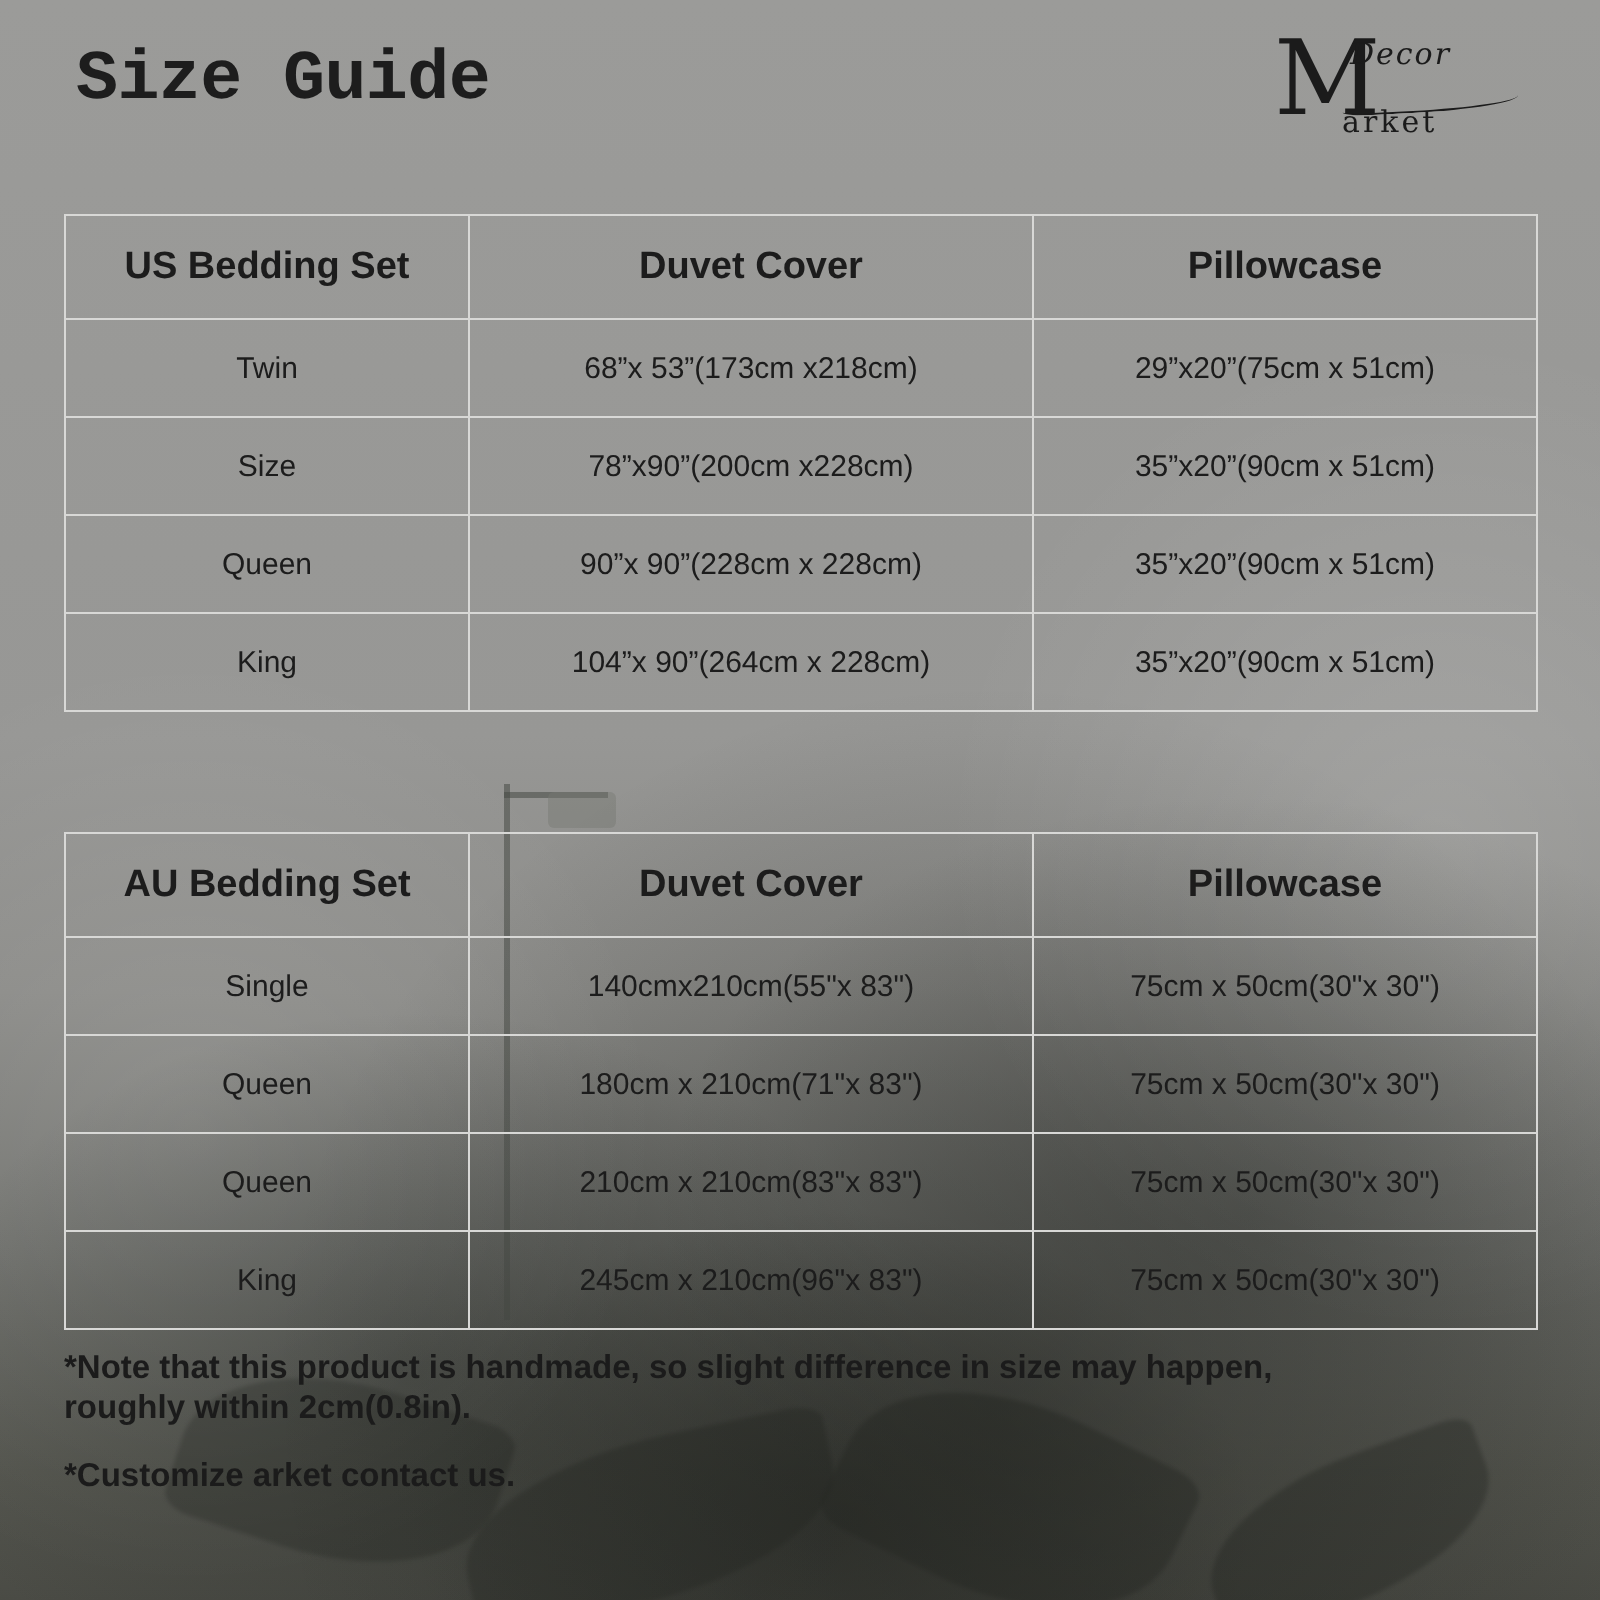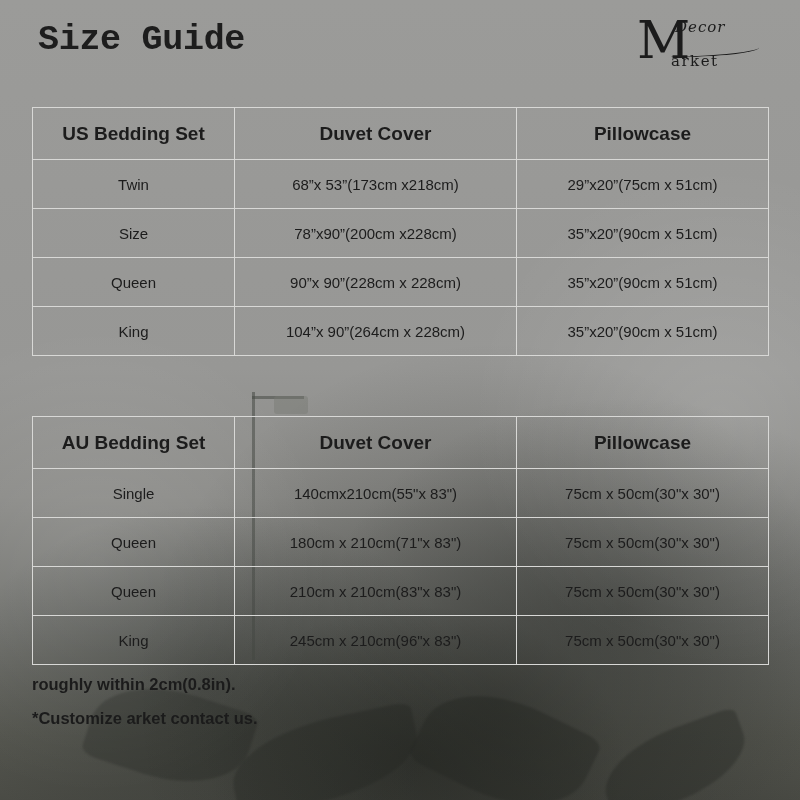--- a/index.html
+++ b/index.html
@@ -246,18 +246,19 @@
       <tr>
         <td>King</td>
         <td>245cm x 210cm(96"x 83")</td>
         <td>75cm x 50cm(30"x 30")</td>
       </tr>
     </tbody>
   </table>
 
   <div class="notes">
     <div class="note-block">
+      <div class="note-line">*Note that this product is handmade, so slight  difference in size may happen,</div>
       <div class="note-line">roughly within 2cm(0.8in).</div>
     </div>
     <div class="note-line">*Customize arket contact us.</div>
   </div>
 
 </div>
 
 </body></html>

